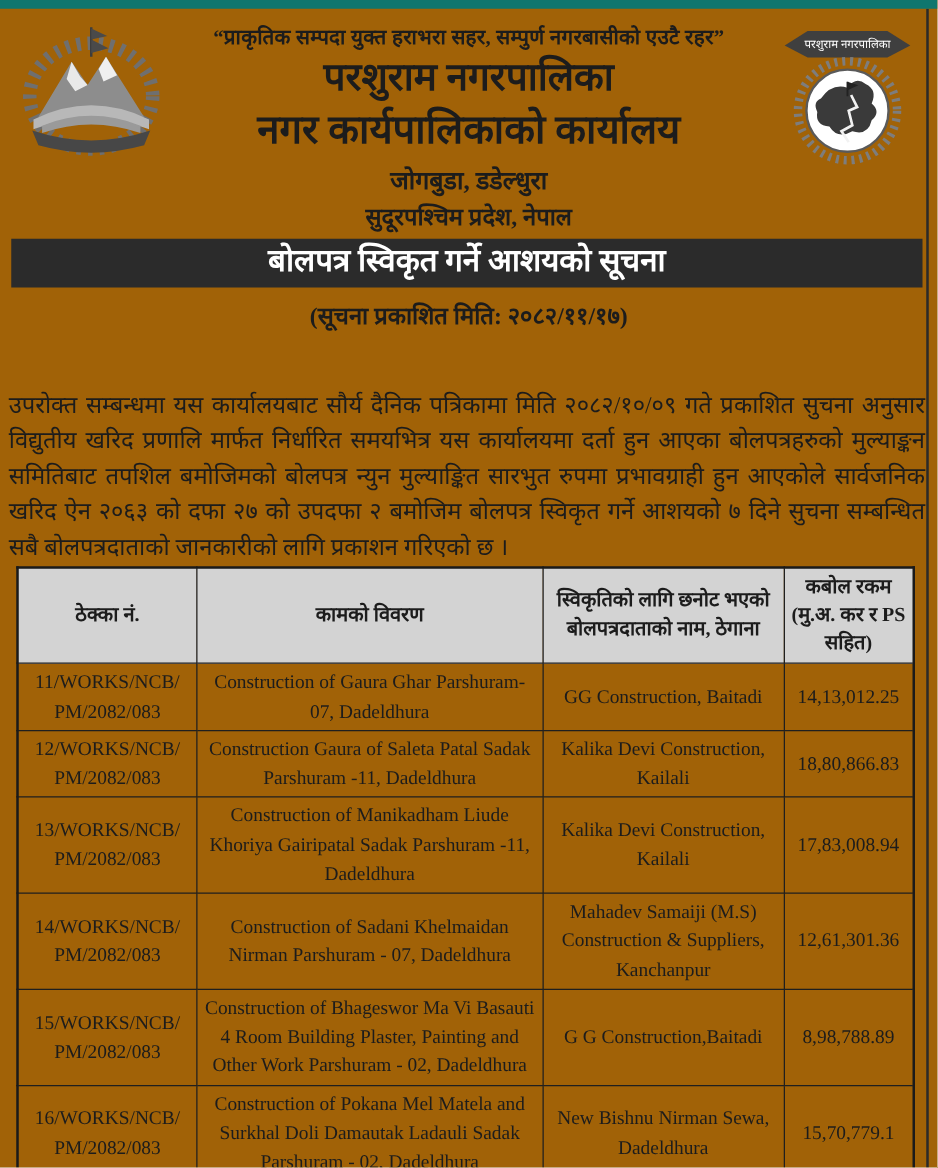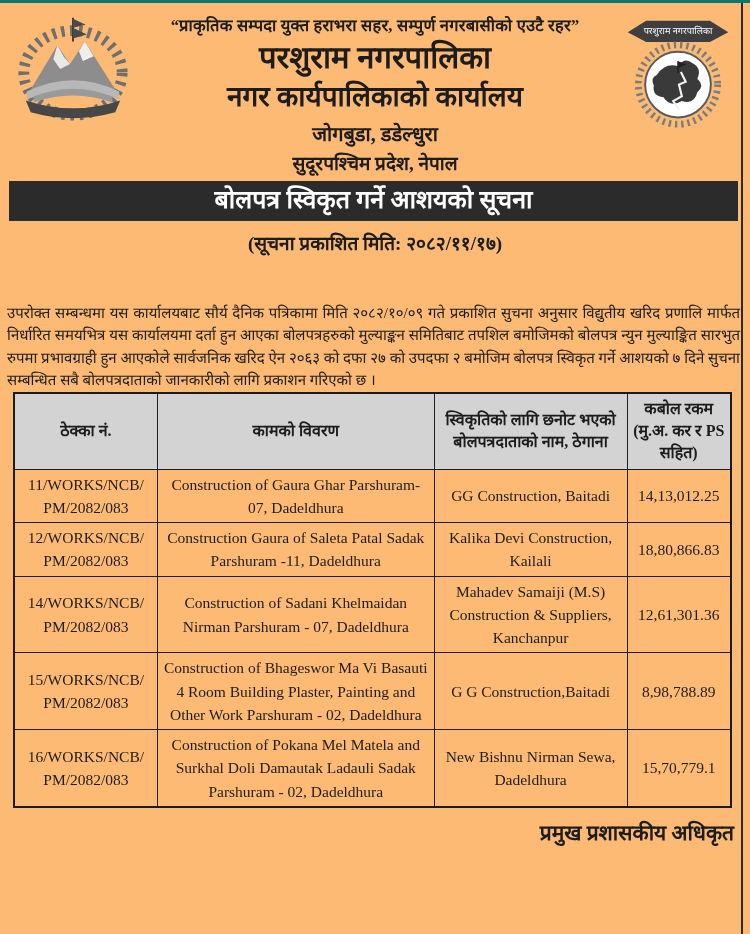--- a/index.html
+++ b/index.html
@@ -1,52 +1,52 @@
 <!DOCTYPE html>
 <html><head>
 <meta charset="utf-8">
 <style>
   * { margin:0; padding:0; box-sizing:border-box; }
   html,body { background:#e8e8e8; }
   .page {
     position:relative;
     width:750px; height:934px;
     margin:0 auto;
-    background:#fdba74;
+    background:#a16207;
     color:#1c1c1c;
-    border-top:3px solid #0f766e;
+    border-top:7px solid #0f766e;
     font-family:"Liberation Serif","DejaVu Sans",serif;
     overflow:hidden;
   }
   .right-rule {
     position:absolute; top:0; right:7px; width:2px; height:934px;
     background:#2a2a2a;
   }
   
   .header { display:flex; align-items:flex-start; padding:8px 14px 0 14px; }
   .logo { flex:0 0 122px; }
   .logo svg { display:block; }
   .head-center { flex:1 1 auto; text-align:center; padding-top:2px; }
   .tagline { font-size:16.5px; font-weight:700; letter-spacing:.2px; }
   .org-name { font-size:31px; font-weight:700; line-height:1.32; margin-top:2px; }
-  .office-name { font-size:28px; font-weight:700; line-height:1.3; }
+  .office-name { font-size:32px; font-weight:700; line-height:1.3; }
   .location-line { font-size:20px; font-weight:700; margin-top:5px; }
   .province-line { font-size:19px; font-weight:700; margin-top:3px; }
   
   .banner {
     margin:5px 12px 0 9px;
     background:#2b2b2b; color:#fff;
     text-align:center; font-size:25px; font-weight:700;
     padding:3px 0 5px 0; line-height:1.25;
   }
   .pub-date { text-align:center; font-size:19px; font-weight:700; margin:9px 0 3px 0; }
   
   .body-text {
     padding:2px 10px 0 7px;
-    font-size:15px; line-height:1.5;
+    font-size:19px; line-height:1.5;
     text-align:justify;
     margin-top:44px;
   }
   .table-caption { text-align:center; font-size:18px; font-weight:700; margin:4px 0 7px 0; }
   
   table.tender {
     border-collapse:collapse;
     margin-left:13px;
     width:719px;
     border:2.5px solid #1a1a1a;
@@ -145,20 +145,29 @@
           <td>
             <div>12/WORKS/NCB/</div>
             <div>PM/2082/083</div>
           </td>
           <td>Construction Gaura of Saleta Patal Sadak Parshuram -11, Dadeldhura</td>
           <td>Kalika Devi Construction, Kailali</td>
           <td>18,80,866.83</td>
         </tr>
         <tr>
           <td>
+            <div>13/WORKS/NCB/</div>
+            <div>PM/2082/083</div>
+          </td>
+          <td>Construction of Manikadham Liude Khoriya Gairipatal Sadak Parshuram -11, Dadeldhura</td>
+          <td>Kalika Devi Construction, Kailali</td>
+          <td>17,83,008.94</td>
+        </tr>
+        <tr>
+          <td>
             <div>14/WORKS/NCB/</div>
             <div>PM/2082/083</div>
           </td>
           <td>Construction of Sadani Khelmaidan Nirman Parshuram - 07, Dadeldhura</td>
           <td>Mahadev Samaiji (M.S) Construction &amp; Suppliers, Kanchanpur</td>
           <td>12,61,301.36</td>
         </tr>
         <tr>
           <td>
             <div>15/WORKS/NCB/</div>

